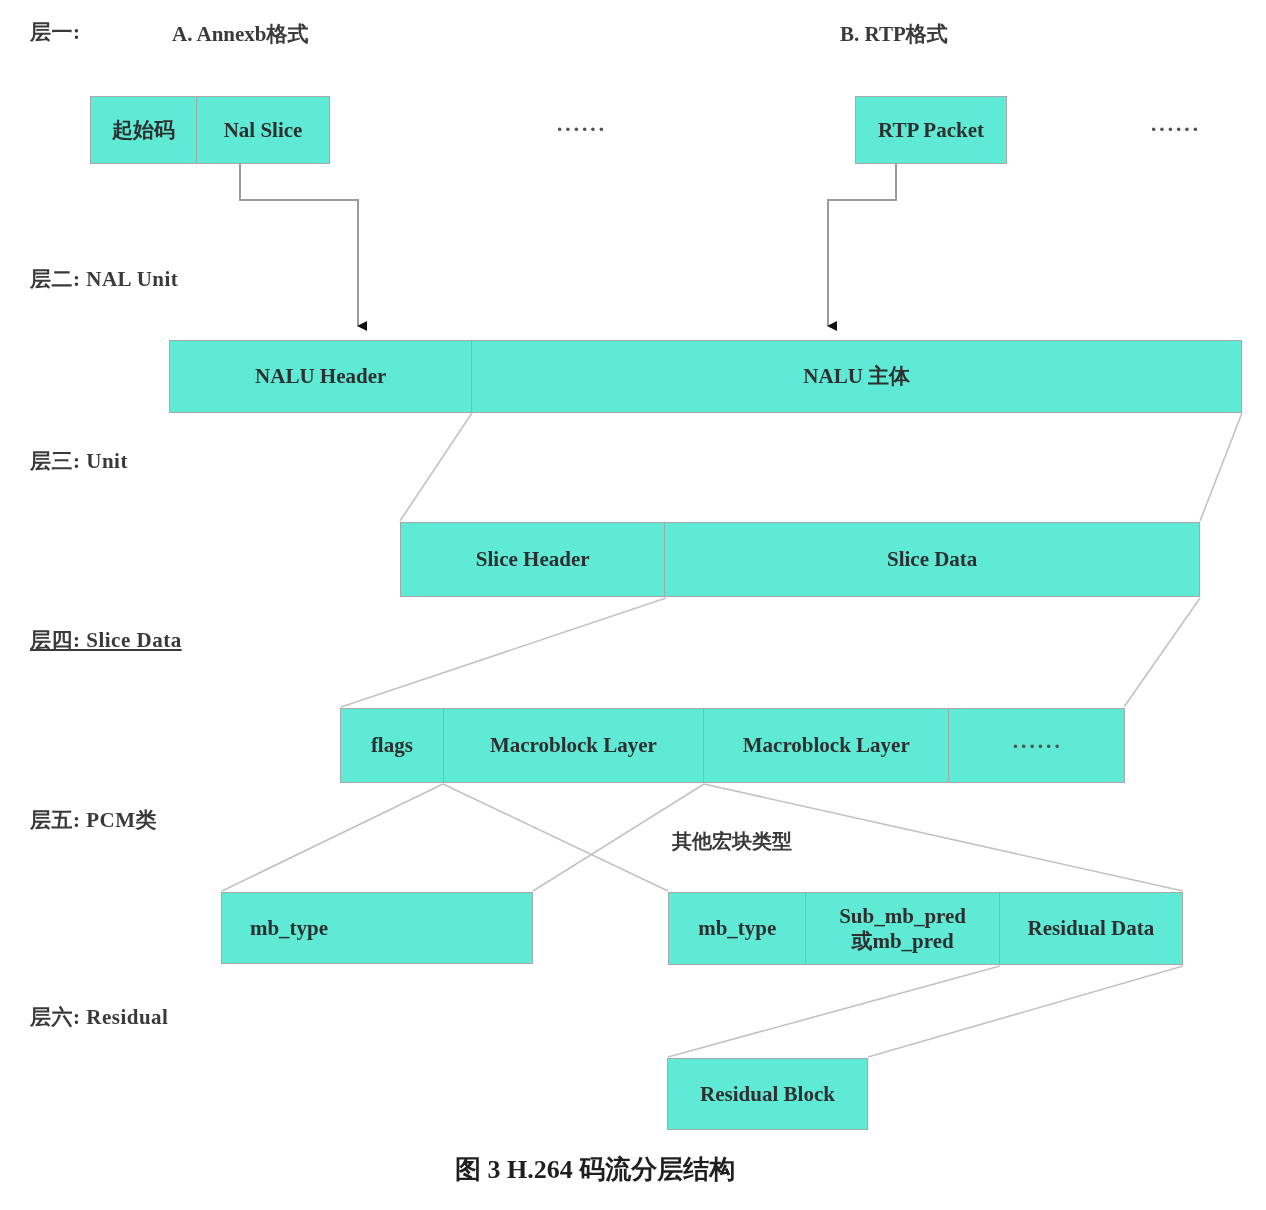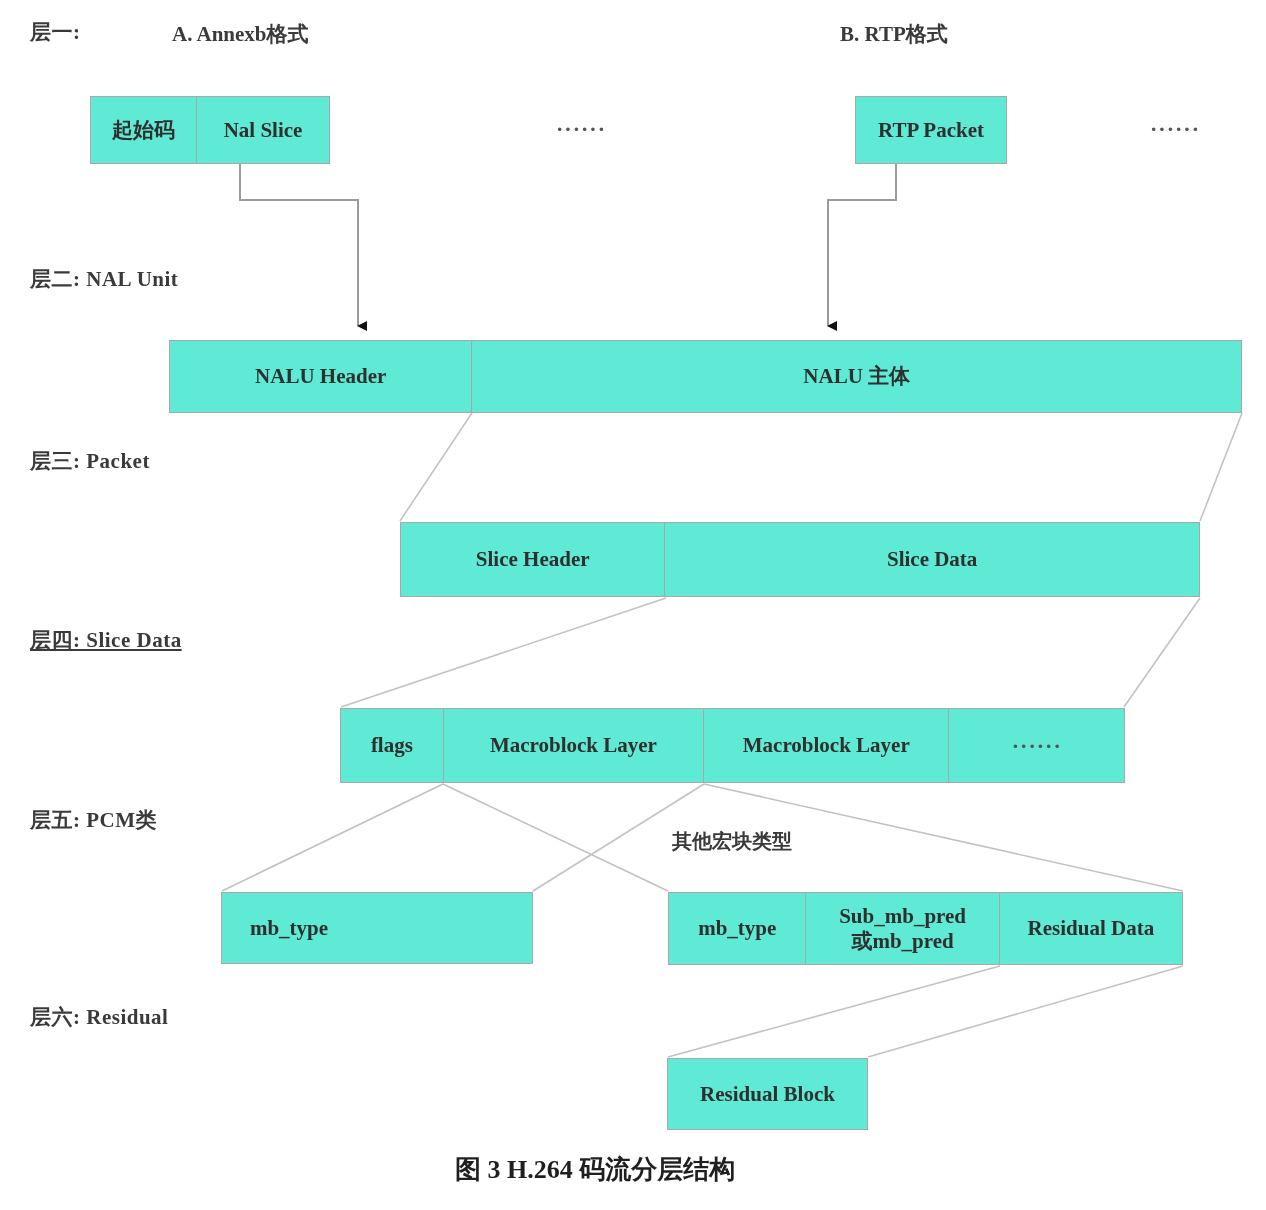--- a/index.html
+++ b/index.html
@@ -118,21 +118,21 @@
 
     <path d="M 704,784 L 533,891" fill="none" stroke="#c2c2c2" stroke-width="1.6"></path>
     <path d="M 704,784 L 1183,891" fill="none" stroke="#c2c2c2" stroke-width="1.6"></path>
 
     <path d="M 1000,966 L 668,1057" fill="none" stroke="#c2c2c2" stroke-width="1.6"></path>
     <path d="M 1183,966 L 868,1057" fill="none" stroke="#c2c2c2" stroke-width="1.6"></path>
   </svg>
 
   <div class="layer-label" style="left:30px; top:18px;">层一:</div>
   <div class="layer-label" style="left:30px; top:265px;">层二: NAL Unit</div>
-  <div class="layer-label" style="left:30px; top:447px;">层三: Packet</div>
+  <div class="layer-label" style="left:30px; top:447px;">层三: Unit</div>
   <div class="layer-label" style="left:30px; top:626px;text-decoration:underline;">层四: Slice Data</div>
   <div class="layer-label" style="left:30px; top:806px;">层五: PCM类</div>
   <div class="layer-label" style="left:30px; top:1003px;">层六: Residual</div>
 
   <div class="hdr-label" style="left:172px; top:20px;">A. Annexb格式</div>
   <div class="hdr-label" style="left:840px; top:20px;">B. RTP格式</div>
 
   <div class="boxrow" style="left:90px; top:96px; width:240px; height:68px;">
     <div class="cell" style="width:107px;">起始码</div>
     <div class="cell" style="width:133px;">Nal Slice</div>

